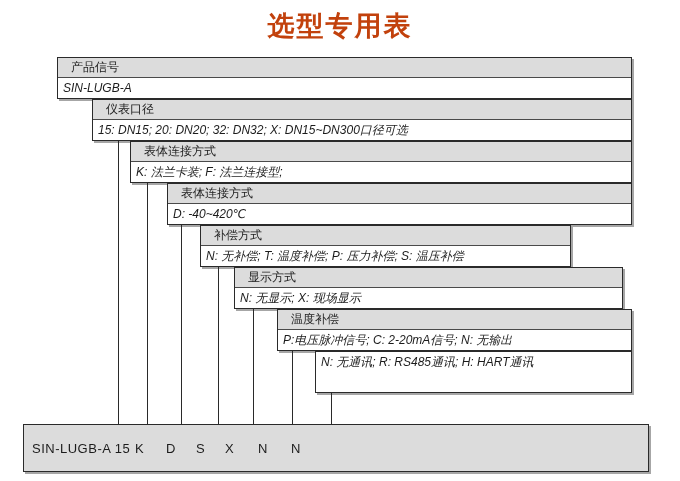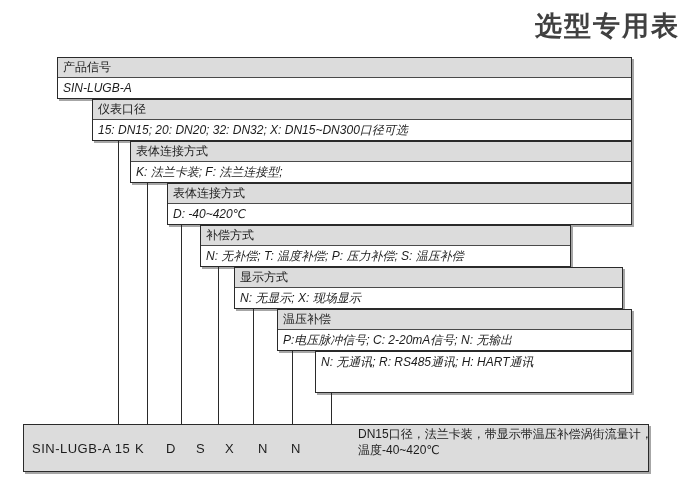--- a/index.html
+++ b/index.html
@@ -1,30 +1,30 @@
 <!DOCTYPE html>
 <html><head>
 <meta charset="utf-8">
 <style>
   html,body{margin:0;padding:0;background:#fff;}
   .page{
     position:relative;width:680px;height:481px;background:#fff;overflow:hidden;
     font-family:"Liberation Sans","DejaVu Sans",sans-serif;color:#1c1c1c;
   }
   .title{
-    position:absolute;top:8px;left:0;width:680px;text-align:right;
-    font-size:27px;font-weight:700;letter-spacing:2px;color:#404040;
+    position:absolute;top:8px;left:0;width:680px;text-align:center;
+    font-size:27px;font-weight:700;letter-spacing:2px;color:#c2410c;
   }
   .sel-box{
     position:absolute;background:#fff;border:1px solid #2a2a2a;
     box-shadow:2px 2px 0 #a6a6a6;box-sizing:border-box;height:42px;
   }
   .sel-box .hdr{
     height:19px;line-height:19px;background:#dcdcdc;border-bottom:1px solid #4a4a4a;
-    padding-left:5px;font-size:12px;white-space:nowrap;overflow:hidden;
+    padding-left:13px;font-size:12px;white-space:nowrap;overflow:hidden;
   }
   .sel-box .val{
     height:20px;line-height:21px;background:#fff;
     padding-left:5px;font-size:12px;white-space:nowrap;overflow:hidden;font-style:italic;
   }
   .vline{position:absolute;width:1px;background:#2a2a2a;}
   .bar{
     position:absolute;left:23px;top:424px;width:626px;height:48px;
     background:#dcdcdc;border:1px solid #2a2a2a;box-shadow:2px 2px 0 #a6a6a6;
     box-sizing:border-box;
@@ -72,21 +72,21 @@
     <div class="hdr">补偿方式</div>
     <div class="val">N: 无补偿; T: 温度补偿; P: 压力补偿; S: 温压补偿</div>
   </div>
 
   <div class="sel-box" style="left:234px;top:267px;width:389px;">
     <div class="hdr">显示方式</div>
     <div class="val">N: 无显示; X: 现场显示</div>
   </div>
 
   <div class="sel-box" style="left:277px;top:309px;width:355px;">
-    <div class="hdr">温压补偿</div>
+    <div class="hdr">温度补偿</div>
     <div class="val">P:电压脉冲信号; C: 2-20mA信号; N: 无输出</div>
   </div>
 
   <div class="sel-box" style="left:315px;top:351px;width:317px;">
     <div class="val">N: 无通讯; R: RS485通讯; H: HART通讯</div>
   </div>
 
   <div class="vline" style="left:118px;top:141px;height:283px;"></div>
   <div class="vline" style="left:147px;top:183px;height:241px;"></div>
   <div class="vline" style="left:181px;top:225px;height:199px;"></div>
@@ -96,19 +96,15 @@
   <div class="vline" style="left:331px;top:393px;height:31px;"></div>
 
   <div class="bar">
     <span class="model">SIN-LUGB-A 15</span>
     <span class="code" style="left:111px;">K</span>
     <span class="code" style="left:142px;">D</span>
     <span class="code" style="left:172px;">S</span>
     <span class="code" style="left:201px;">X</span>
     <span class="code" style="left:234px;">N</span>
     <span class="code" style="left:267px;">N</span>
-    <div class="desc">
-      <div>DN15口径，法兰卡装，带显示带温压补偿涡街流量计，</div>
-      <div>温度-40~420℃</div>
-    </div>
   </div>
 
 </div>
 
 </body></html>

